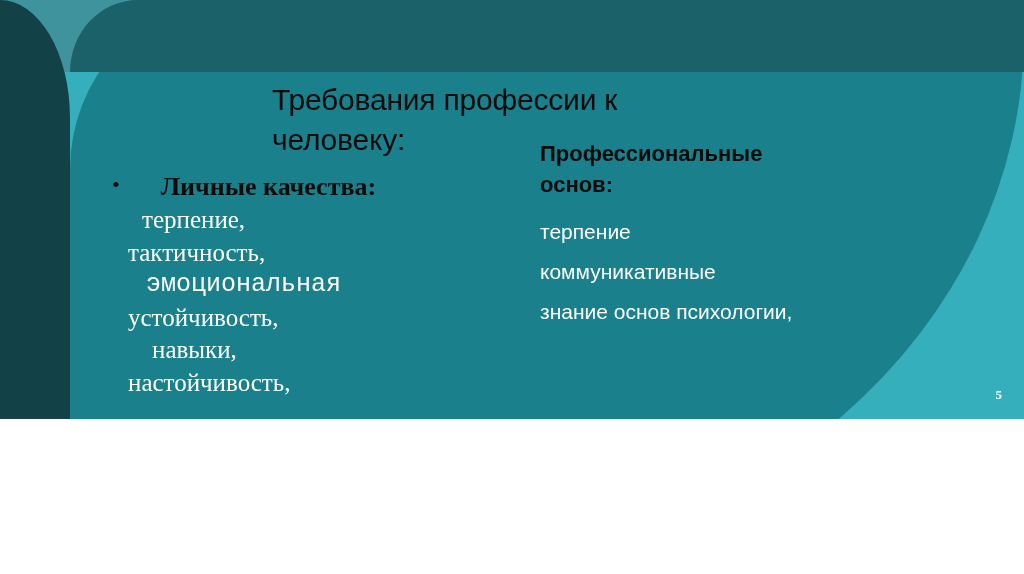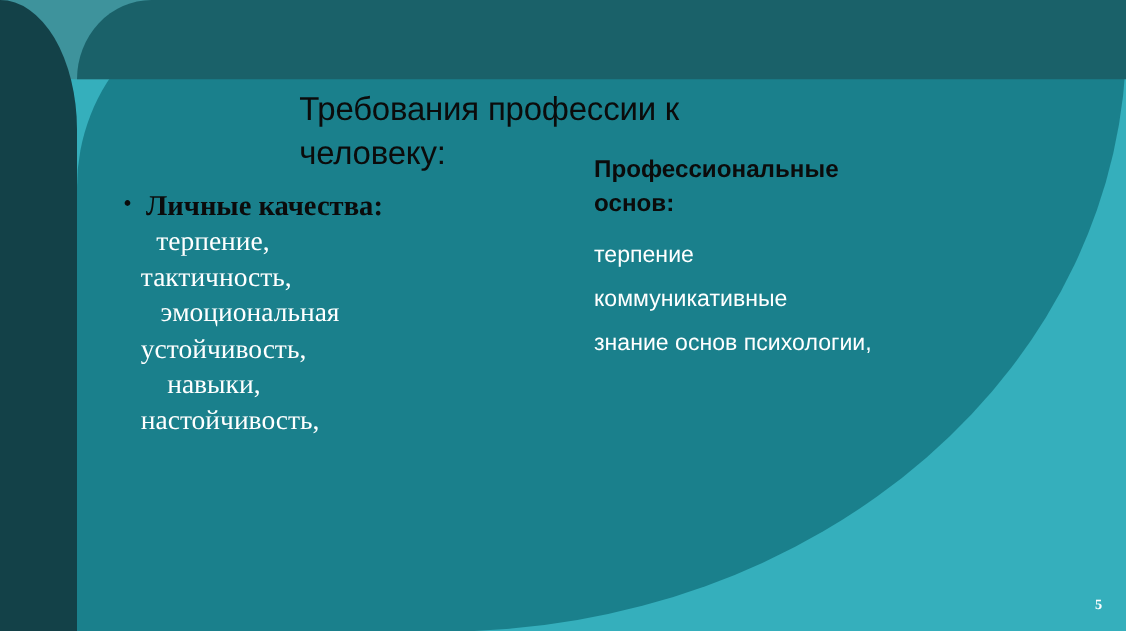--- a/index.html
+++ b/index.html
@@ -6,21 +6,21 @@
   * { margin:0; padding:0; box-sizing:border-box; }
   html, body {
     width:1024px; height:574px;
     overflow:hidden;
     background:#ffffff;
     font-family:"Liberation Sans", sans-serif;
   }
 
   #slide{
     position:relative;
-    width:1024px; height:574px;
+    width:1024px; height:419px;
     overflow:hidden;
     background:#35AFBC;           
   }
 
   
 
   
   .deco-top-pale{
     position:absolute; left:0; top:0;
     width:230px; height:72px;
@@ -89,31 +89,32 @@
     color:#0b0b0b;
     position:relative;
     top:-3px;
   }
   .left-head{
     font-size:26px;
     font-weight:bold;
     color:#0b0b0b;
     line-height:1.16;
     white-space:nowrap;
+    margin-left:28px;
   }
   .left-items{
     margin-top:2px;
     font-size:25px;
     line-height:1.30;
     color:#ffffff;
   }
   .left-items div{ white-space:nowrap; }
   .li-ind-1{ padding-left:30px; }
   .li-ind-2{ padding-left:16px; }
-  .li-ind-3{ padding-left:34px; }
+  .li-ind-3{ padding-left:34px;font-family:Liberation Mono, monospace; }
   .li-ind-4{ padding-left:16px; }
   .li-ind-5{ padding-left:40px; }
   .li-ind-6{ padding-left:16px; }
   .li-ind-7{ padding-left:16px; }
 
   
   .col-right{
     position:absolute;
     left:540px; top:138px;
     width:400px;

